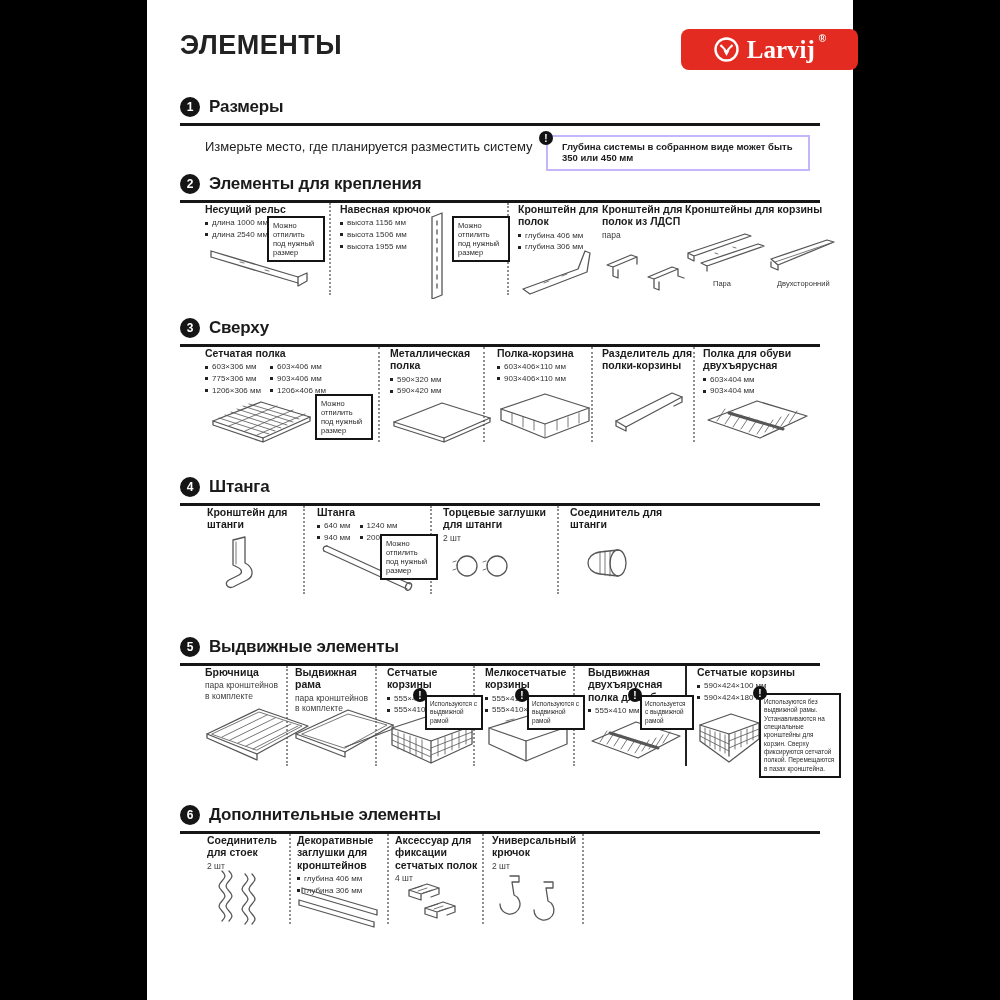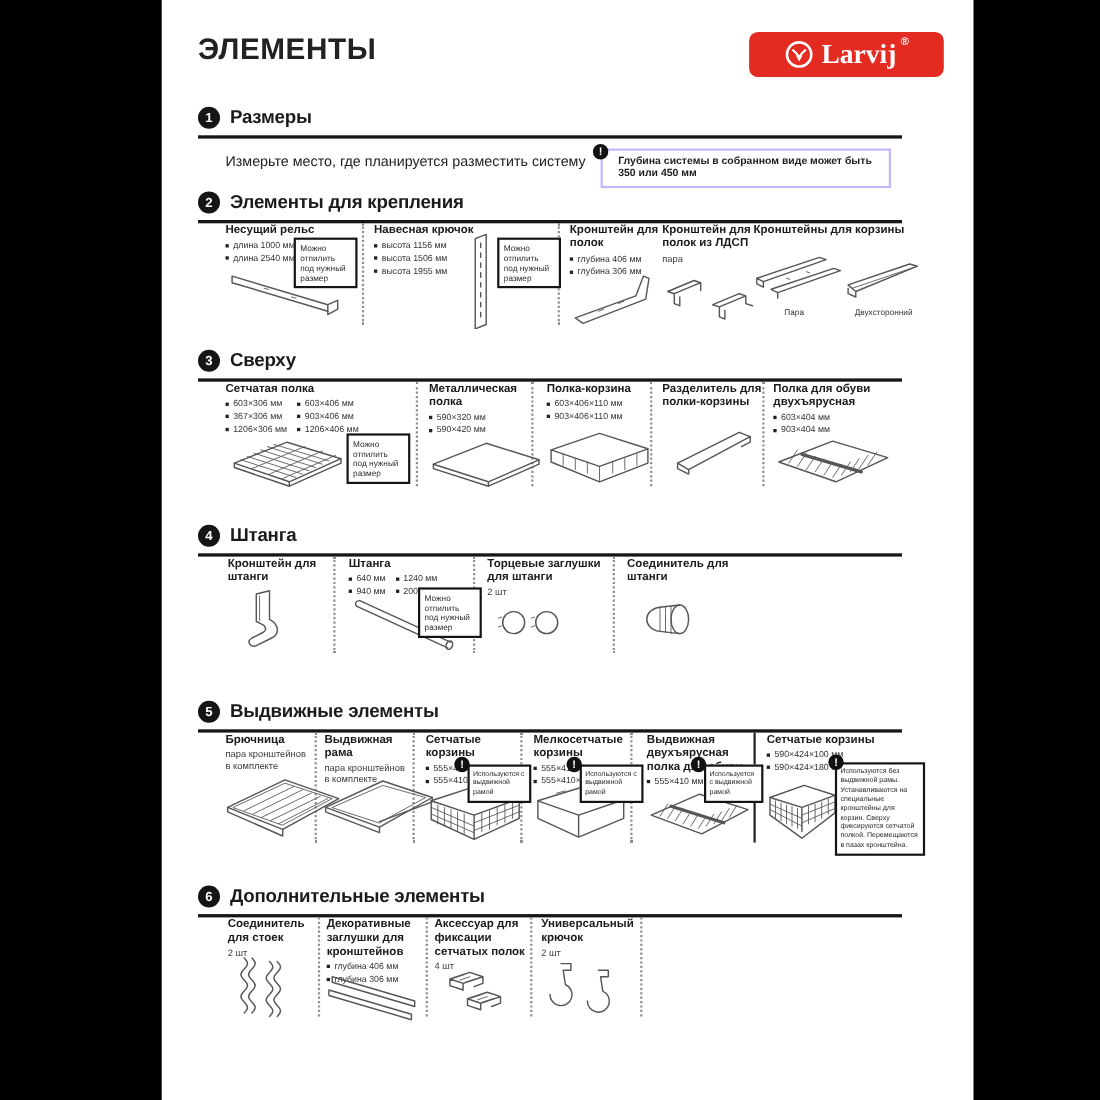--- a/index.html
+++ b/index.html
@@ -1,20 +1,20 @@
 <!DOCTYPE html>
 <html><head>
 <meta charset="utf-8">
 <style>
   html,body{margin:0;padding:0;}
   body{
     width:1000px;height:1000px;position:relative;background:#000;
     font-family:"Liberation Sans", sans-serif;color:#1d1d1d;overflow:hidden;
   }
-  .page{position:absolute;left:147px;top:0;width:706px;height:1000px;background:#ffffff;padding-left:32px;}
+  .page{position:absolute;left:147px;top:0;width:706px;height:1000px;background:#ffffff;}
 
   
   .doc-title{position:absolute;left:33px;top:30px;font-size:27px;font-weight:bold;letter-spacing:.5px;color:#222;}
   .logo{position:absolute;left:534px;top:29px;width:177px;height:41px;background:#e32b22;border-radius:8px;
         display:flex;align-items:center;justify-content:center;gap:7px;color:#ffffff;}
   .logo-text{font-family:"Liberation Serif", serif;font-weight:bold;font-size:25px;line-height:1;}
   .logo-reg{font-size:10px;align-self:flex-start;margin-top:4px;margin-left:-3px;font-weight:bold;}
 
   
   .sec{position:absolute;left:33px;width:640px;}
@@ -172,21 +172,21 @@
       <div class="divider" style="left:198px;height:95px"></div>
       <div class="divider" style="left:303px;height:95px"></div>
       <div class="divider" style="left:411px;height:95px"></div>
       <div class="divider" style="left:513px;height:95px"></div>
 
       <div class="item" style="left:25px;width:170px">
         <div class="iname">Сетчатая полка</div>
         <div class="specs speccols">
           <div>
             <div class="spec">603×306 мм</div>
-            <div class="spec">367×306 мм</div>
+            <div class="spec">775×306 мм</div>
             <div class="spec">1206×306 мм</div>
           </div>
           <div>
             <div class="spec">603×406 мм</div>
             <div class="spec">903×406 мм</div>
             <div class="spec">1206×406 мм</div>
           </div>
         </div>
         <svg class="ill" style="left:2px;top:46px" width="110" height="52" viewBox="0 0 110 52">
           <path d="M6 28 L54 9 L103 24 L56 45 Z"></path>

